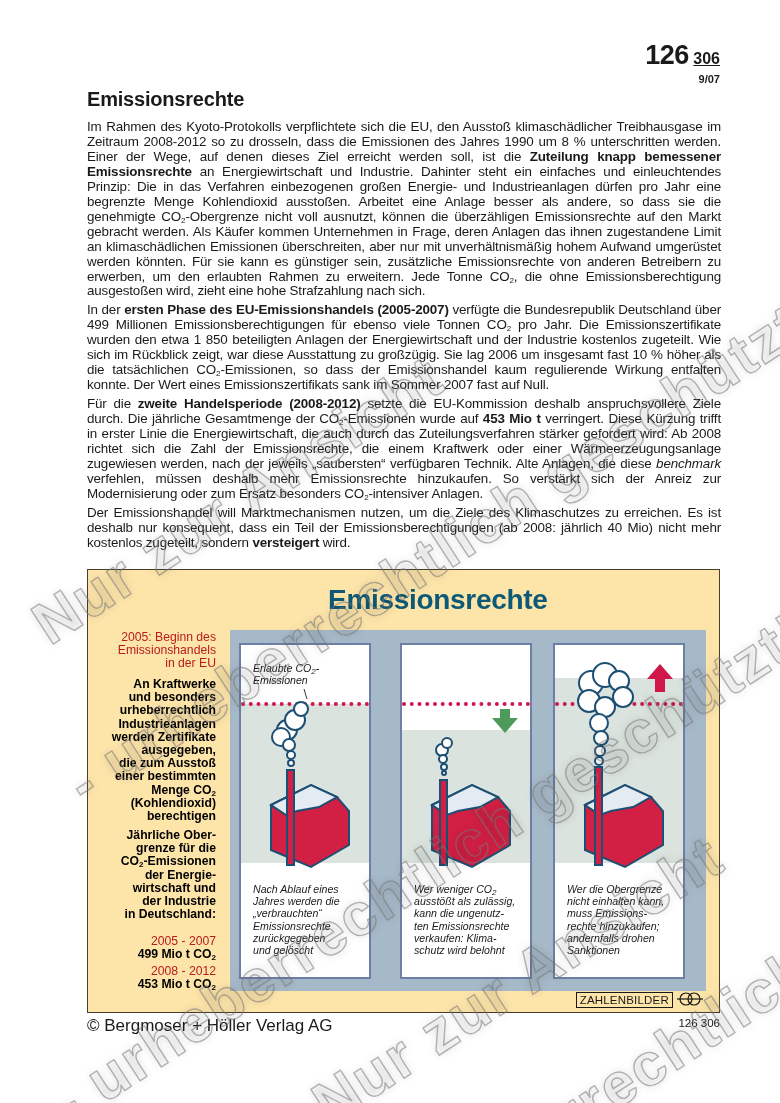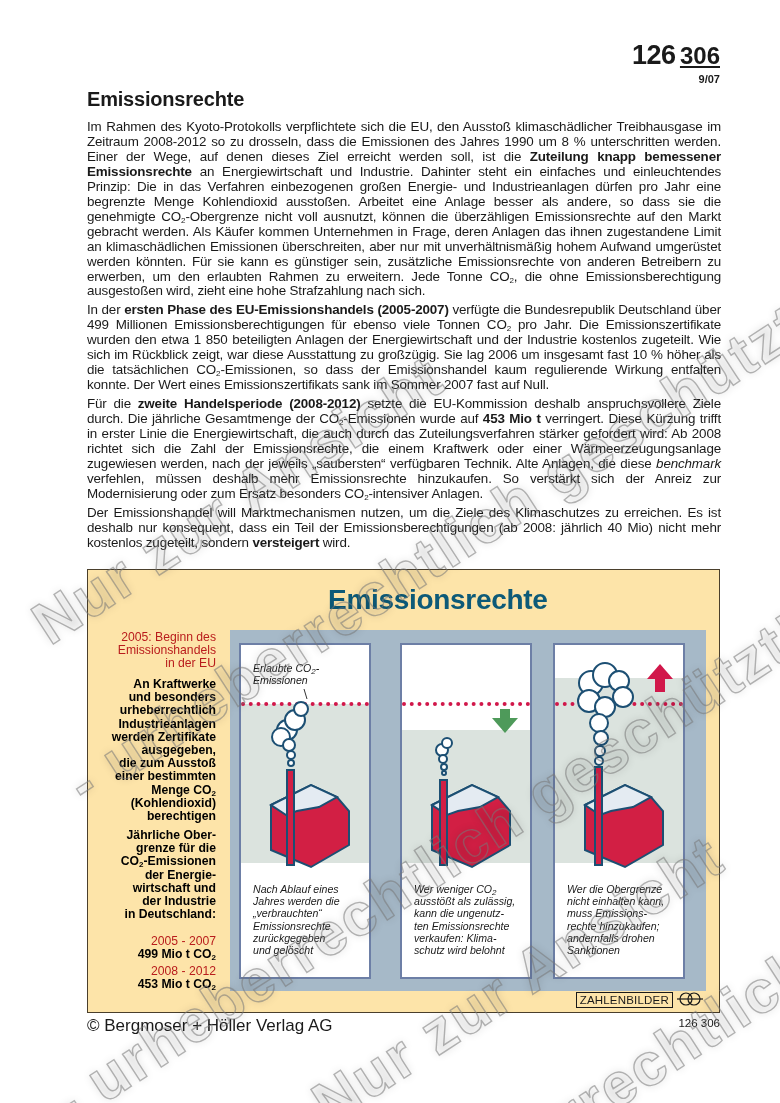--- a/index.html
+++ b/index.html
@@ -1,21 +1,21 @@
 <!DOCTYPE html>
 <html><head>
   <meta charset="utf-8">
   <style>
     * { box-sizing: border-box; margin: 0; padding: 0; }
     html, body { width: 780px; height: 1103px; background: #ffffff; overflow: hidden; }
     body { position: relative; font-family: "Liberation Sans", sans-serif; color: #1a1a1a; }
 
     .page-number { position: absolute; right: 60px; top: 42px; text-align: right; line-height: 1; }
     .page-number .big { font-size: 27px; font-weight: bold; letter-spacing: -0.5px; }
-    .page-number .small { font-size: 24px; font-weight: bold; text-decoration: underline; }
+    .page-number .small { font-size: 16px; font-weight: bold; text-decoration: underline; }
     .page-number .issue { font-size: 11px; font-weight: bold; margin-top: 5px; display: block; }
 
     .article { position: absolute; left: 87px; top: 88px; width: 634px; }
     .article h1 { font-size: 20px; font-weight: bold; margin-bottom: 9px; letter-spacing: -0.2px; }
     .article p { font-size: 13.4px; line-height: 14.95px; text-align: justify; margin-bottom: 4px; letter-spacing: -0.15px; }
     .article b { font-weight: bold; }
     .article i { font-style: italic; }
     sub { font-size: 8px; vertical-align: -2px; line-height: 0; }
 
     .graphic { position: absolute; left: 87px; top: 569px; width: 633px; height: 444px;

